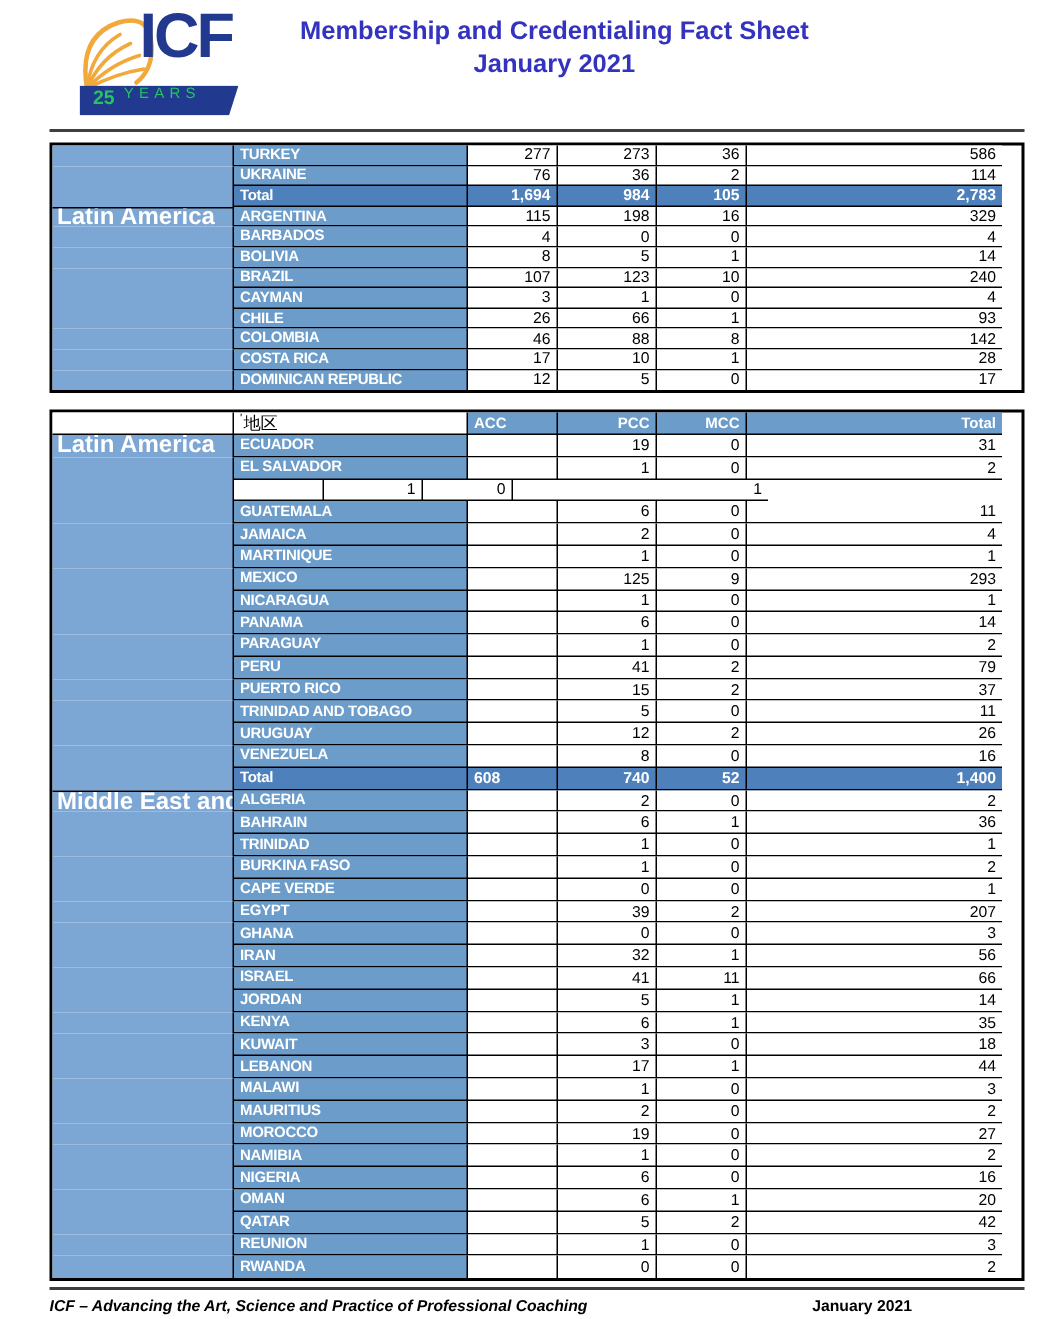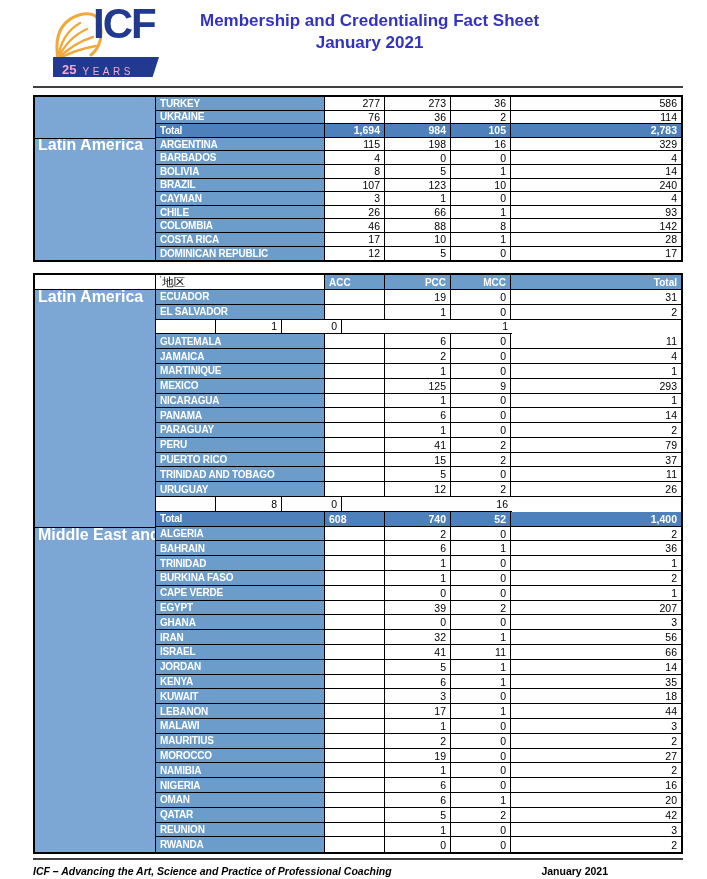--- a/index.html
+++ b/index.html
@@ -15,40 +15,40 @@
   .page{position:relative;width:707px;height:879px;background:#fff;overflow:hidden;}
   .content{position:absolute;left:33px;top:0;width:650px;}
 
   
   .masthead{position:relative;height:86px;border-bottom:2px solid #3f3f3f;}
   .logo{position:absolute;left:16px;top:6px;width:165px;height:78px;}
   .swoosh{position:absolute;left:0;top:2px;}
   .icf-text{position:absolute;left:44px;top:-6px;font-size:42px;font-weight:800;
     color:var(--logo-navy);letter-spacing:-2px;}
   .badge{position:absolute;left:4px;top:51px;width:106px;height:20px;background:var(--logo-navy);
-    color:#f9a8d4;display:flex;align-items:flex-end;padding-left:9px;box-sizing:border-box;
+    color:#22c55e;display:flex;align-items:flex-start;padding-left:9px;box-sizing:border-box;
     clip-path:polygon(0 0,100% 0,94% 100%,0 100%);}
   .badge-num{font-size:13px;font-weight:700;}
   .badge-word{font-size:10px;letter-spacing:3.5px;margin-left:6px;font-weight:400;}
   .title{position:absolute;left:167px;top:10px;font-size:17px;font-weight:700;
     color:var(--title-blue);line-height:22px;text-align:center;}
 
   
   .fact-table{margin-top:7px;width:650px;}
   .tblock{border:2px solid #000;width:650px;box-sizing:border-box;background:#fff;}
   .tblock + .tblock{margin-top:11px;}
   .trow{display:flex;}
   .cell{box-sizing:border-box;overflow:hidden;white-space:nowrap;display:flex;align-items:center;}
   .block-a .cell{height:13.6px;}
   .block-b .cell{height:14.8px;}
   .trow:not(:last-child) .cell:not(.c-region){border-bottom:1px solid #000;}
   .c-region{width:121px;background:var(--region-fill);border-right:1px solid #000;
     color:#fff;font-weight:700;font-size:16px;padding-left:3px;}
   .c-region.region-start{border-top:1px solid #000;}
-  .c-country{width:169px;background:var(--cell-fill);border-right:1px solid #000;
+  .c-country{width:156px;background:var(--cell-fill);border-right:1px solid #000;
     color:#fff;font-weight:700;font-size:10px;padding-left:4px;letter-spacing:-0.2px;}
   .c-val{border-right:1px solid #000;background:#fff;font-size:10.5px;color:#000;
     justify-content:flex-end;padding-right:4px;}
   .c-val.left{justify-content:flex-start;padding-left:4px;padding-right:0;}
   .c-acc{width:60px;}
   .c-pcc{width:66px;}
   .c-mcc{width:60px;}
   .c-total{width:170px;border-right:none !important;}
   .trow.total .c-country,.trow.total .c-val{background:var(--total-fill);color:#fff;font-weight:700;}
   .trow.thead .c-region{background:#fff;border-bottom:1px solid #000;}
@@ -305,20 +305,21 @@
           <div class="trow">
             <div class="cell c-region"></div>
             <div class="cell c-country">URUGUAY</div>
             <div class="cell c-val c-acc left"></div>
             <div class="cell c-val c-pcc">12</div>
             <div class="cell c-val c-mcc">2</div>
             <div class="cell c-val c-total">26</div>
           </div>
           <div class="trow">
             <div class="cell c-region"></div>
+            <div class="cell c-country">VENEZUELA</div>
             <div class="cell c-val c-acc left"></div>
             <div class="cell c-val c-pcc">8</div>
             <div class="cell c-val c-mcc">0</div>
             <div class="cell c-val c-total">16</div>
           </div>
           <div class="trow total">
             <div class="cell c-region"></div>
             <div class="cell c-country">Total</div>
             <div class="cell c-val c-acc left">608</div>
             <div class="cell c-val c-pcc">740</div>

